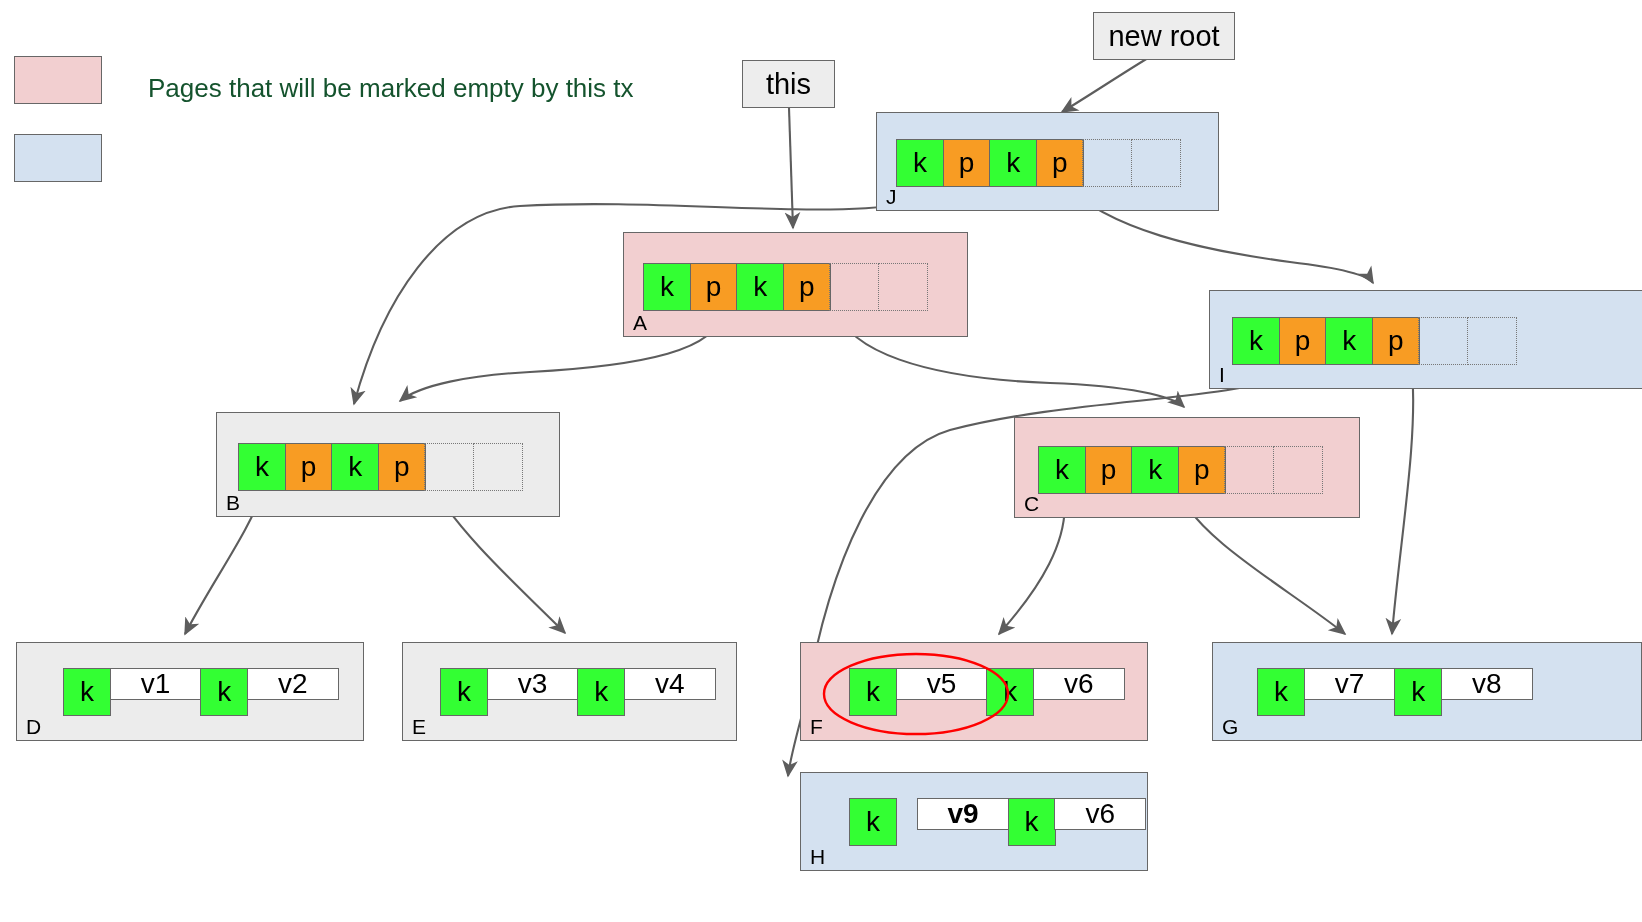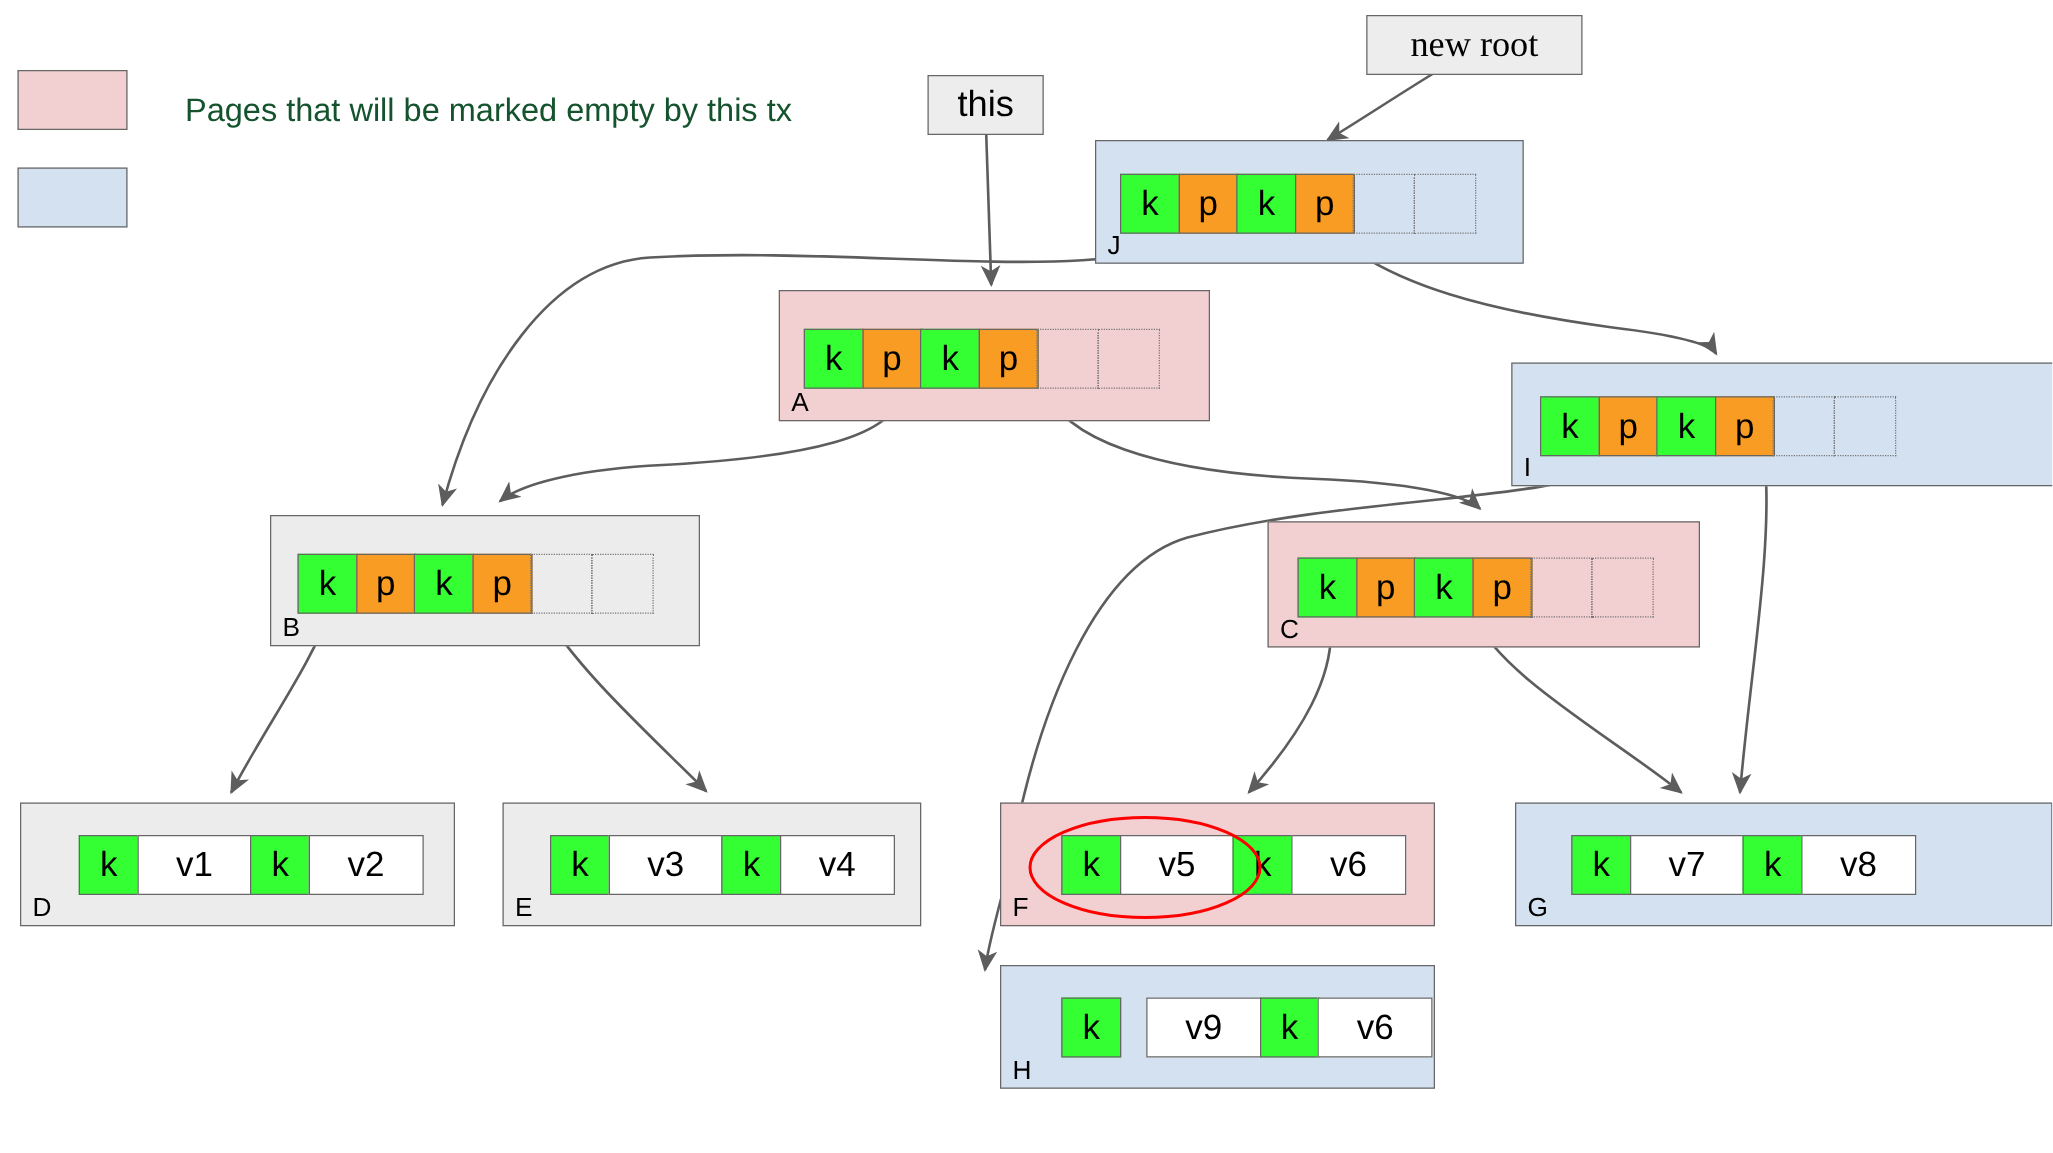--- a/index.html
+++ b/index.html
@@ -95,28 +95,28 @@
     color: #000;
   }
   .cell:first-child { margin-left: 0; }
   .cell.k { background: #33ff33; }
   .cell.p { background: #f89c23; }
   .cell.v { background: #ffffff; }
   .cell.empty {
     background: transparent;
     border: 1.6px dotted #777777;
   }
-  .cell.bold { font-weight: normal; margin-left: 20px; }
+  .cell.bold { font-weight: bold; margin-left: 20px; }
 
   
   .cells.internal .cell { width: 48px; height: 48px; }
   .cells.internal .cell.empty { width: 50px; height: 48px; }
   
   .cells.leaf .cell.k { width: 48px; height: 48px; }
-  .cells.leaf .cell.v { width: 92px; height: 48px; }
+  .cells.leaf .cell.v { width: 92px; height: 32px; }
 
   .highlight-ellipse {
     position: absolute;
     pointer-events: none;
   }
 </style>
 </head>
 <body>
 
 <div id="canvas">
@@ -154,21 +154,21 @@
       <path d="M 1412,370 C 1418,440 1400,540 1392,634"></path>
     </g>
   </svg>
 
   <div class="legend-swatch" style="left:14px; top:56px; background:#f2cfd0;"></div>
   <div class="legend-label" style="left:148px; top:73px;">Pages that will be marked empty by this tx</div>
 
   <div class="legend-swatch" style="left:14px; top:134px; background:#d4e1f0;"></div>
 
   <div class="callout" style="left:742px; top:60px; width:93px; height:48px;">this</div>
-  <div class="callout" style="left:1093px; top:12px; width:173px; height:48px;font-family:Liberation Serif, serif;">new root</div>
+  <div class="callout" style="left:1093px; top:12px; width:142px; height:48px;">new root</div>
 
   <div class="page blue" style="left:876px; top:112px; width:343px; height:99px;">
     <div class="cells internal" style="left:19px; top:26px;">
       <div class="cell k">k</div>
       <div class="cell p">p</div>
       <div class="cell k">k</div>
       <div class="cell p">p</div>
       <div class="cell empty"></div>
       <div class="cell empty"></div>
     </div>

